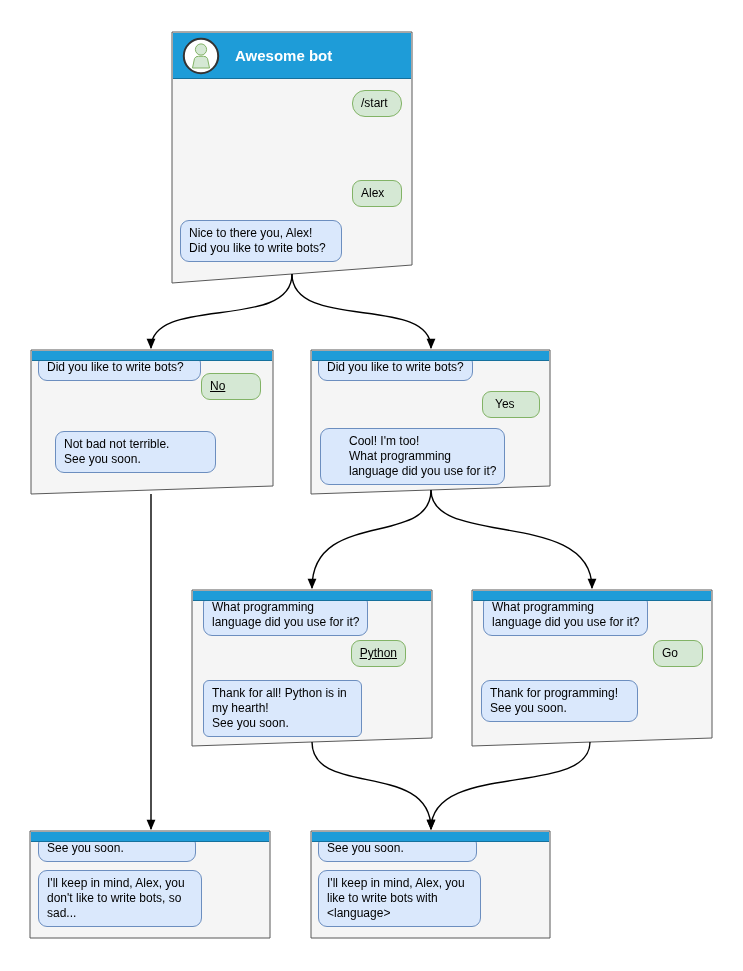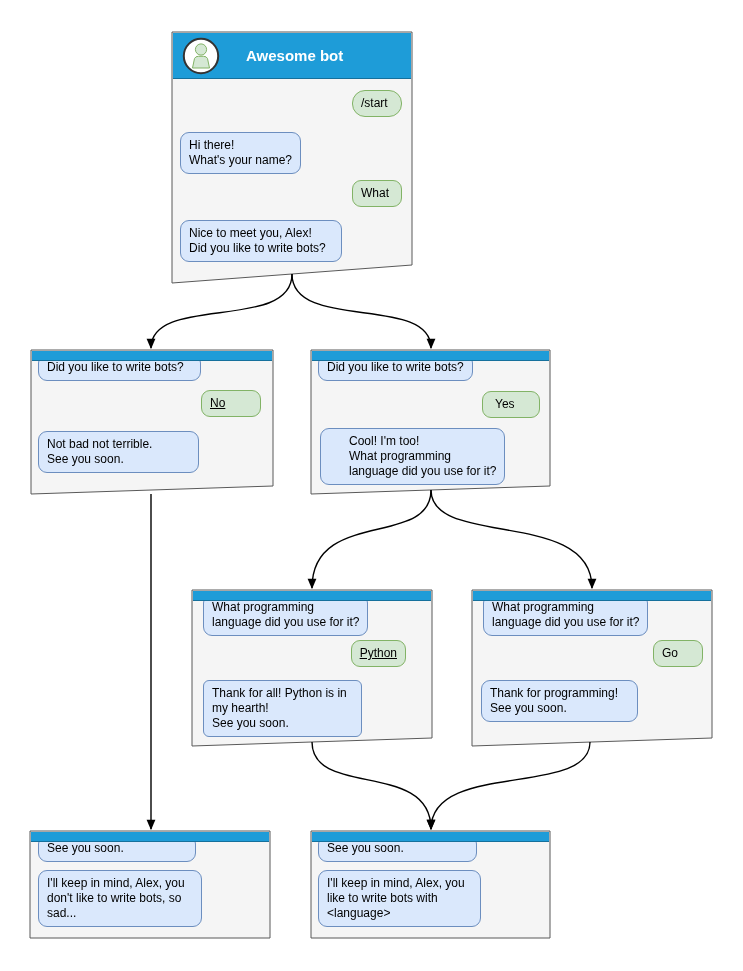--- a/index.html
+++ b/index.html
@@ -12,21 +12,21 @@
   .winheader{
     position:absolute;top:1px;left:1px;right:1px;height:9px;
     background:var(--header);z-index:2;
     border-bottom:1px solid rgba(0,0,0,0.28);
   }
   .winheader.main{
     height:45px;display:flex;align-items:center;
   }
   .avatar{margin-left:9px;flex:0 0 auto;}
   .wintitle{
-    color:var(--title-text);font-size:15px;font-weight:bold;margin-left:26px;
+    color:var(--title-text);font-size:15px;font-weight:bold;margin-left:15px;
     white-space:pre;
   }
   .bubble{
     position:absolute;z-index:1;box-sizing:border-box;
     font-size:12px;line-height:15px;color:#000;
     padding:5px 8px;border-radius:9px;white-space:pre;
   }
   .bubble.bot{background:var(--bot-fill);border:1px solid var(--bot-stroke);}
   .bubble.user{background:var(--user-fill);border:1px solid var(--user-stroke);}
 </style>
@@ -62,32 +62,30 @@
   <div class="window" style="left:172px;top:32px;width:240px;height:251px;">
     <div class="winheader main">
       <svg class="avatar" width="38" height="38" viewBox="0 0 38 38">
         <circle cx="19" cy="19" r="17.2" fill="var(--avatar-fill)" stroke="var(--avatar-stroke)" stroke-width="2"></circle>
         <circle cx="19" cy="12.5" r="5.6" fill="var(--user-fill)" stroke="var(--user-stroke)"></circle>
         <path d="M10.5,31 L12.5,21.5 Q13.5,19.3 16.5,19.3 L21.5,19.3 Q24.5,19.3 25.5,21.5 L27.5,31 Z" fill="var(--user-fill)" stroke="var(--user-stroke)"></path>
       </svg>
       <span class="wintitle">Awesome bot</span>
     </div>
     <div class="bubble user" style="right:10px;top:58px;min-width:50px;border-radius:13px;">/start</div>
-    <div class="bubble bot" style="left:8px;top:100px;min-width:120px;">Hi there!
-What's your name?</div>
-    <div class="bubble user" style="right:10px;top:148px;min-width:50px;">What</div>
-    <div class="bubble bot" style="left:8px;top:188px;min-width:162px;">Nice to meet you, Alex!
+    <div class="bubble user" style="right:10px;top:148px;min-width:50px;">Alex</div>
+    <div class="bubble bot" style="left:8px;top:188px;min-width:162px;">Nice to there you, Alex!
 Did you like to write bots?</div>
   </div>
 
   <div class="window" style="left:31px;top:350px;width:242px;height:144px;">
     <div class="winheader"></div>
     <div class="bubble bot" style="left:7px;top:4px;min-width:163px;">Did you like to write bots?</div>
-    <div class="bubble user" style="right:12px;top:40px;min-width:60px;text-decoration:underline;">No</div>
-    <div class="bubble bot" style="left:7px;top:81px;min-width:161px;">Not bad not terrible.
+    <div class="bubble user" style="right:12px;top:23px;min-width:60px;text-decoration:underline;">No</div>
+    <div class="bubble bot" style="left:24px;top:81px;min-width:161px;">Not bad not terrible.
 See you soon.</div>
   </div>
 
   <div class="window" style="left:311px;top:350px;width:239px;height:144px;">
     <div class="winheader"></div>
     <div class="bubble bot" style="left:7px;top:4px;min-width:155px;">Did you like to write bots?</div>
     <div class="bubble user" style="right:10px;top:41px;min-width:58px;padding-left:12px;">Yes</div>
     <div class="bubble bot" style="left:9px;top:78px;min-width:158px;padding-left:28px;">Cool! I'm too!
 What programming
 language did you use for it?</div>

